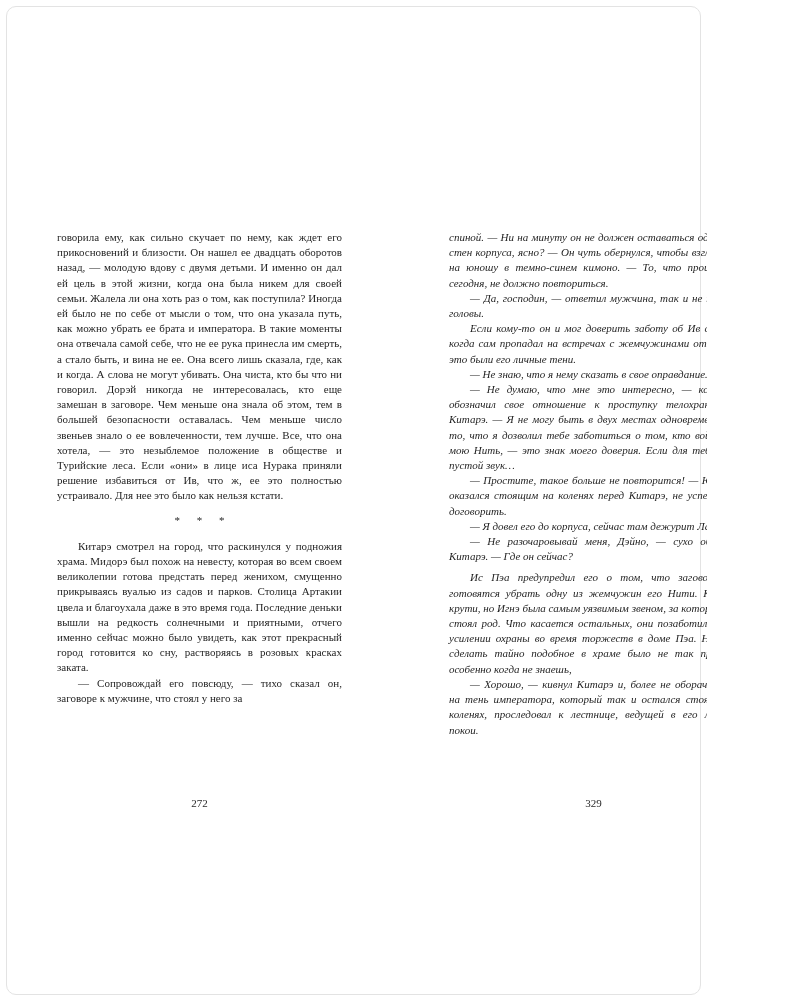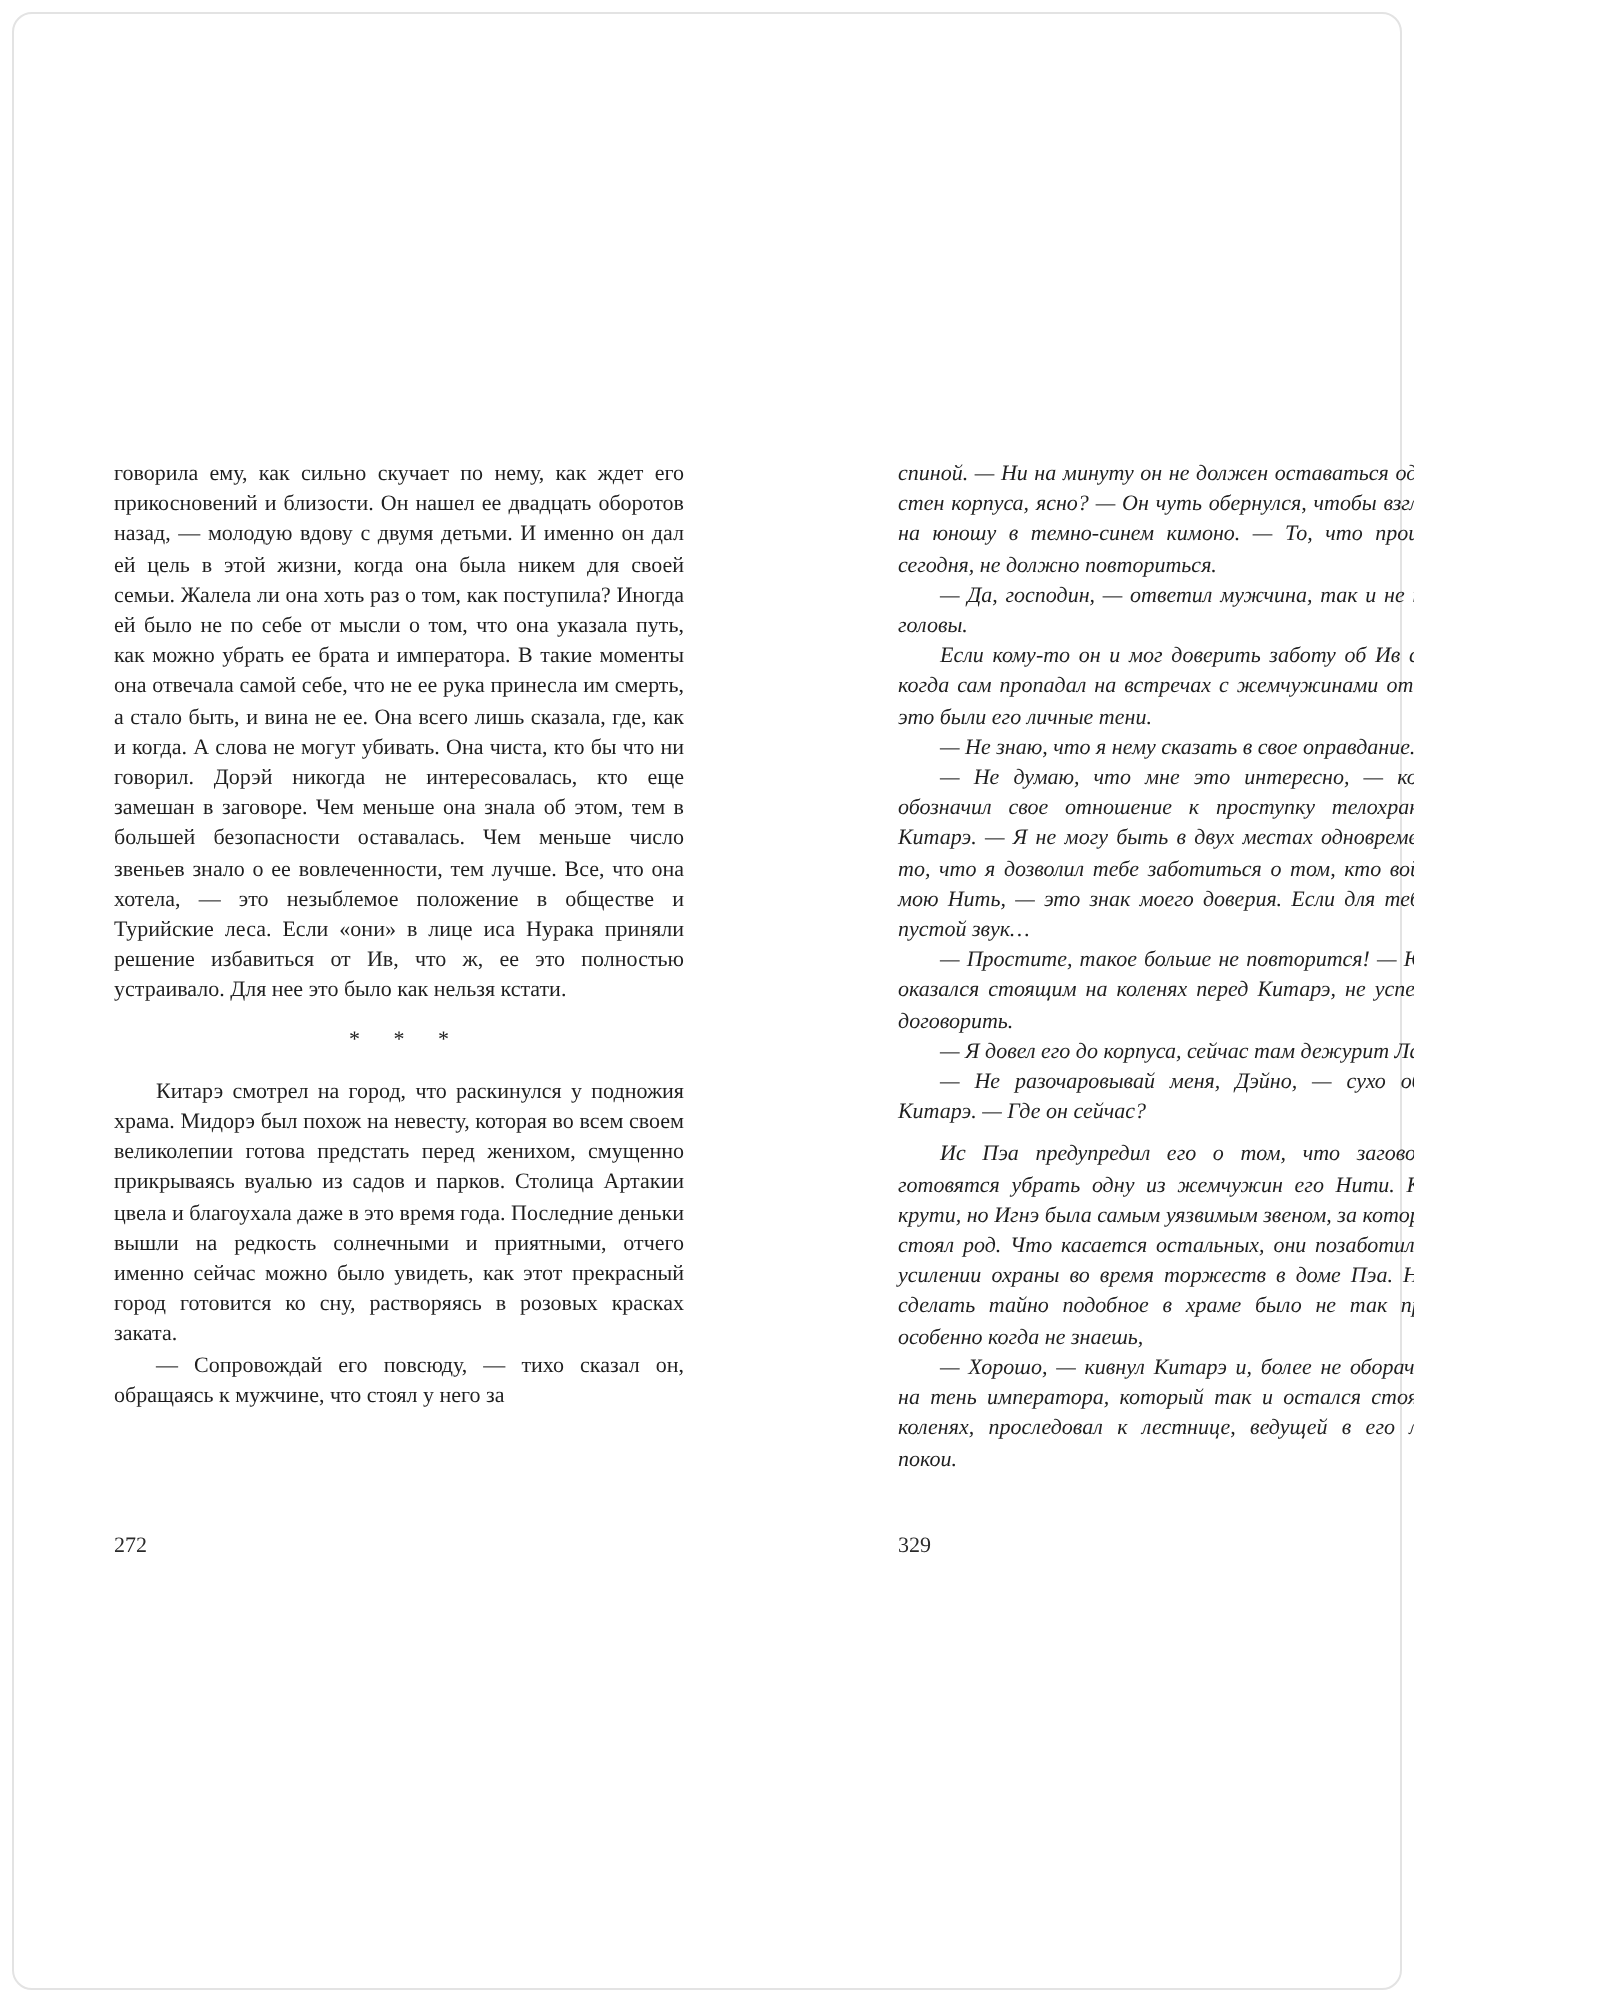--- a/index.html
+++ b/index.html
@@ -28,44 +28,44 @@
   .para { text-indent: 0; }
   .para.indent { text-indent: 21px; }
   .para.gap-before { margin-top: 6px; }
   .separator {
     text-align: center; text-indent: 0;
     letter-spacing: 7px; padding-left: 7px;
     margin: 9px 0 11px 0;
     color: #1f1f1f;
   }
   .page-number {
-    position: absolute; top: 767px;
+    position: absolute; top: 797px;
     font-size: 11px; color: #2a2a2a;
-    text-align: left;
+    text-align: center;
   }
   .page-number.left-num  { left: 57px;  width: 285px; }
   .page-number.right-num { left: 449px; width: 289px; }
   .ornament {
     position: absolute; left: 718px; top: 746px;
     width: 60px; height: 58px; opacity: 0.85;
   }
   .ornament svg { display: block; width: 100%; height: 100%; }
 </style>
 </head>
 <body>
 
 <div class="canvas">
 
   <div class="page-frame"></div>
 
   <div class="column left">
       <p class="para">говорила ему, как сильно скучает по нему, как ждет его прикосновений и близости. Он нашел ее двадцать оборотов назад, — молодую вдову с двумя детьми. И именно он дал ей цель в этой жизни, когда она была никем для своей семьи. Жалела ли она хоть раз о том, как поступила? Иногда ей было не по себе от мысли о том, что она указала путь, как можно убрать ее брата и императора. В такие моменты она отвечала самой себе, что не ее рука принесла им смерть, а стало быть, и вина не ее. Она всего лишь сказала, где, как и когда. А слова не могут убивать. Она чиста, кто бы что ни говорил. Дорэй никогда не интересовалась, кто еще замешан в заговоре. Чем меньше она знала об этом, тем в большей безопасности оставалась. Чем меньше число звеньев знало о ее вовлеченности, тем лучше. Все, что она хотела, — это незыблемое положение в обществе и Турийские леса. Если «они» в лице иса Нурака приняли решение избавиться от Ив, что ж, ее это полностью устраивало. Для нее это было как нельзя кстати.</p>
       <p class="separator">* * *</p>
       <p class="para indent">Китарэ смотрел на город, что раскинулся у подножия храма. Мидорэ был похож на невесту, которая во всем своем великолепии готова предстать перед женихом, смущенно прикрываясь вуалью из садов и парков. Столица Артакии цвела и благоухала даже в это время года. Последние деньки вышли на редкость солнечными и приятными, отчего именно сейчас можно было увидеть, как этот прекрасный город готовится ко сну, растворяясь в розовых красках заката.</p>
-      <p class="para indent">— Сопровождай его повсюду, — тихо сказал он, обращаясь к мужчине, что стоял у него за</p>
+      <p class="para indent">— Сопровождай его повсюду, — тихо сказал он, заговоре к мужчине, что стоял у него за</p>
     </div>
 
   <div class="column right">
       <p class="para">спиной. — Ни на минуту он не должен оставаться один вне стен корпуса, ясно? — Он чуть обернулся, чтобы взглянуть на юношу в темно-синем кимоно. — То, что произошло сегодня, не должно повториться.</p>
       <p class="para indent">— Да, господин, — ответил мужчина, так и не подняв головы.</p>
       <p class="para indent">Если кому-то он и мог доверить заботу об Ив сейчас, когда сам пропадал на встречах с жемчужинами отца, то это были его личные тени.</p>
       <p class="para indent">— Не знаю, что я нему сказать в свое оправдание…</p>
       <p class="para indent">— Не думаю, что мне это интересно, — коротко обозначил свое отношение к проступку телохранителя Китарэ. — Я не могу быть в двух местах одновременно, и то, что я дозволил тебе заботиться о том, кто войдет в мою Нить, — это знак моего доверия. Если для тебя это пустой звук…</p>
       <p class="para indent">— Простите, такое больше не повторится! — Юноша оказался стоящим на коленях перед Китарэ, не успел тот договорить.</p>
       <p class="para indent">— Я довел его до корпуса, сейчас там дежурит Ланвэй.</p>

